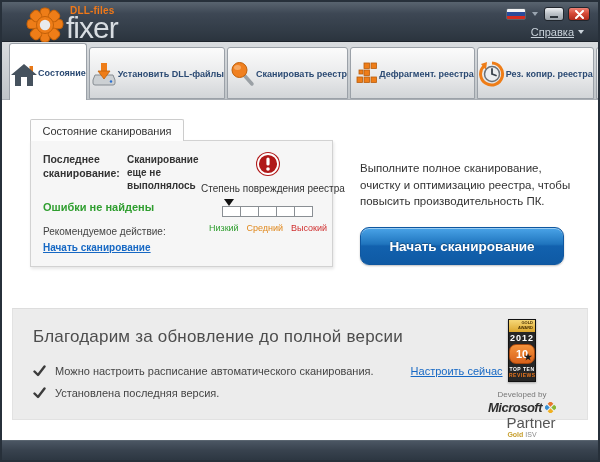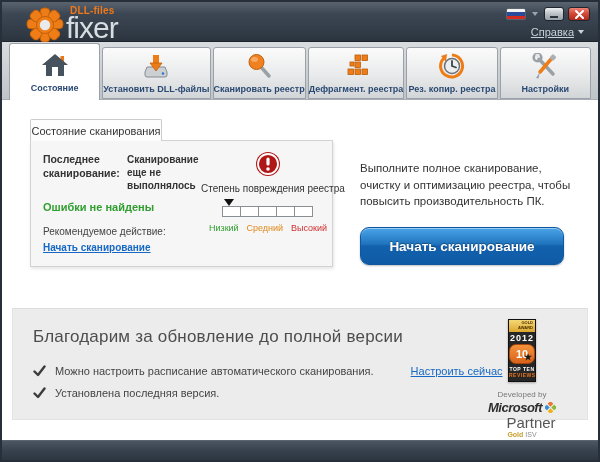--- a/index.html
+++ b/index.html
@@ -36,33 +36,33 @@
   .tabbar{
     position:absolute;left:0;top:40px;width:596px;height:58px;
     background:linear-gradient(#d9dcdf,#bfc4c8);
     border-bottom:1px solid #a9aeb4;
     display:flex;padding:0 6px;
   }
   .tab{
     flex:1;margin:5px 1px 0 1px;height:52px;
     background:linear-gradient(#fbfbfb,#e9eaeb 55%,#d2d5d8);
     border:1px solid #9ba1a8;border-radius:3px 3px 0 0;
-    display:flex;flex-direction:column;align-items:center;justify-content:flex-start;
+    display:flex;flex-direction:row;align-items:center;justify-content:flex-start;
     cursor:pointer;position:relative;
   }
   .tab .ticon{height:32px;display:flex;align-items:center;justify-content:center;margin-top:2px;}
   .tab .tlabel{font-size:9px;font-weight:bold;color:#2b4a73;white-space:nowrap;margin-top:2px;}
   .tab.active{
     background:#fff;height:57px;margin-top:1px;z-index:3;border-bottom:none;
   }
   .tab.active .ticon{margin-top:5px;}
   
   .content{position:absolute;left:0;top:98px;width:596px;height:339px;background:#fff;}
   .panel-tab{
-    position:absolute;left:28px;top:19px;width:132px;height:22px;
+    position:absolute;left:28px;top:19px;width:154px;height:22px;
     background:#fdfdfd;border:1px solid #cccccc;border-bottom:none;
     border-radius:2px 2px 0 0;z-index:2;
     font-size:11px;color:#333;display:flex;align-items:center;justify-content:center;
   }
   .panel-body{
     position:absolute;left:28px;top:40px;width:303px;height:127px;
     background:#f6f6f6;border:1px solid #d2d2d2;
     box-shadow:1px 2px 3px rgba(0,0,0,.10);
   }
   .p-left{position:absolute;left:12px;top:12px;width:162px;}

